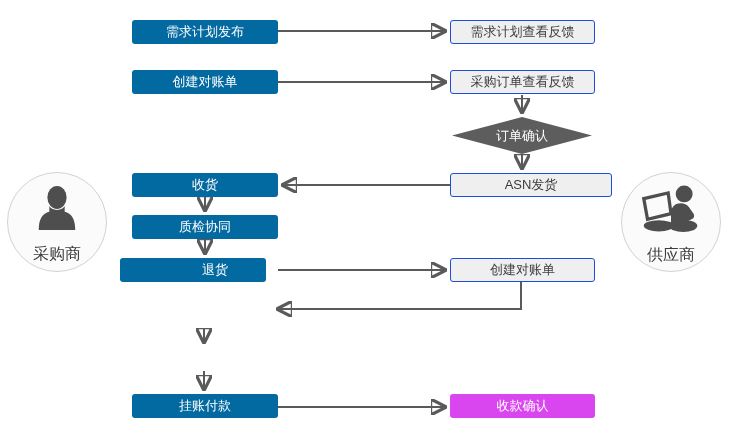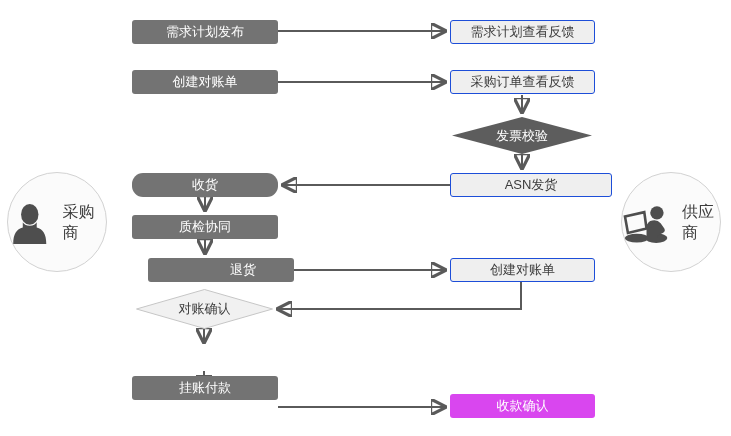--- a/index.html
+++ b/index.html
@@ -8,52 +8,52 @@
     font-family:"Liberation Sans","DejaVu Sans",sans-serif;overflow:hidden;
   }
   .wires{position:absolute;left:0;top:0;width:731px;height:436px;}
   .wires path, .wires polyline{stroke:#5a5a5a;stroke-width:2;fill:none;}
 
   .node{
     position:absolute;display:flex;align-items:center;justify-content:center;
     font-size:13px;box-sizing:border-box;white-space:nowrap;
   }
   .rect{width:146px;height:24px;border-radius:3px;}
-  .dark{background:#737373;color:#ffffff;}
+  .dark{background:#0369a1;color:#ffffff;}
   .light{background:#efefef;border:1px solid #1d4ed8;color:#3c3c3c;}
   .medium{background:#d946ef;color:#ffffff;}
 
   .diamond{background:transparent;}
   .diamond .dshape{position:absolute;left:0;top:0;width:100%;height:100%;}
   .diamond .label{position:relative;z-index:1;}
   .diamond.ddark .label{color:#ffffff;}
   .diamond.dlight .label{color:#3c3c3c;}
 
   
   #n-demand-plan-release{left:132px;top:20px;}
   #n-po-release{left:132px;top:70px;}
-  #n-receive{left:132px;top:173px;border-radius:11px;}
+  #n-receive{left:132px;top:173px;}
   #n-quality-collab{left:132px;top:215px;}
-  #n-return-goods{left:148px;top:258px;padding-left:44px;}
+  #n-return-goods{left:120px;top:258px;padding-left:44px;}
   #n-invoice-verify{left:132px;top:347px;}
-  #n-pay-on-account{left:132px;top:376px;}
+  #n-pay-on-account{left:132px;top:394px;}
   
   #n-demand-plan-feedback{left:450px;top:20px;width:145px;}
   #n-po-feedback{left:450px;top:70px;width:145px;}
   #n-asn-ship{left:450px;top:173px;width:162px;}
   #n-create-statement{left:450px;top:258px;width:145px;}
   #n-receipt-confirm{left:450px;top:394px;width:145px;}
   
   #n-order-confirm{left:452px;top:117px;width:140px;height:37px;}
   #n-statement-confirm{left:136px;top:289px;width:137px;height:40px;}
 
   .actor{
     position:absolute;width:100px;height:100px;border-radius:50%;
     background:#fbfbfb;border:1px solid #d2d2d2;box-sizing:border-box;
-    display:flex;flex-direction:row;align-items:center;justify-content:center;gap:11px;
+    display:flex;flex-direction:column;align-items:center;justify-content:center;gap:11px;
   }
   #actor-buyer{left:7px;top:172px;}
   #actor-supplier{left:621px;top:172px;}
   .actor .aicon{margin-top:4px;}
   .actor .alabel{font-size:16px;color:#3c3c3c;margin-top:1px;}
 </style>
 </head>
 <body>
 
 <div class="canvas">
@@ -110,27 +110,21 @@
     <span>创建对账单</span>
   </div>
   <div class="node rect medium" id="n-receipt-confirm">
     <span>收款确认</span>
   </div>
 
   <div class="node diamond ddark" id="n-order-confirm">
     <svg class="dshape" viewBox="0 0 140 37" preserveAspectRatio="none">
       <polygon points="70,0 140,18.5 70,37 0,18.5" fill="#5d5d5d"></polygon>
     </svg>
-    <span class="label">发票校验</span>
-  </div>
-  <div class="node diamond dlight" id="n-statement-confirm">
-    <svg class="dshape" viewBox="0 0 137 40" preserveAspectRatio="none">
-      <polygon points="68.5,0.5 136.5,20 68.5,39.5 0.5,20" fill="#f1f1f1" stroke="#c6c6c6" stroke-width="1"></polygon>
-    </svg>
-    <span class="label">对账确认</span>
+    <span class="label">订单确认</span>
   </div>
 
   <div class="actor" id="actor-buyer">
     <svg class="aicon" width="48" height="48" viewBox="0 0 50 50">
       <ellipse cx="25" cy="14" rx="10" ry="12" fill="#4e4e4e"></ellipse>
       <path d="M25 27 c-4 0 -7 -2 -8 -4 l0 6 c-7 2 -11 7 -11 19 l38 0 c0 -12 -4 -17 -11 -19 l0 -6 c-1 2 -4 4 -8 4 z" fill="#4e4e4e"></path>
     </svg>
     <div class="alabel">采购商</div>
   </div>
 

